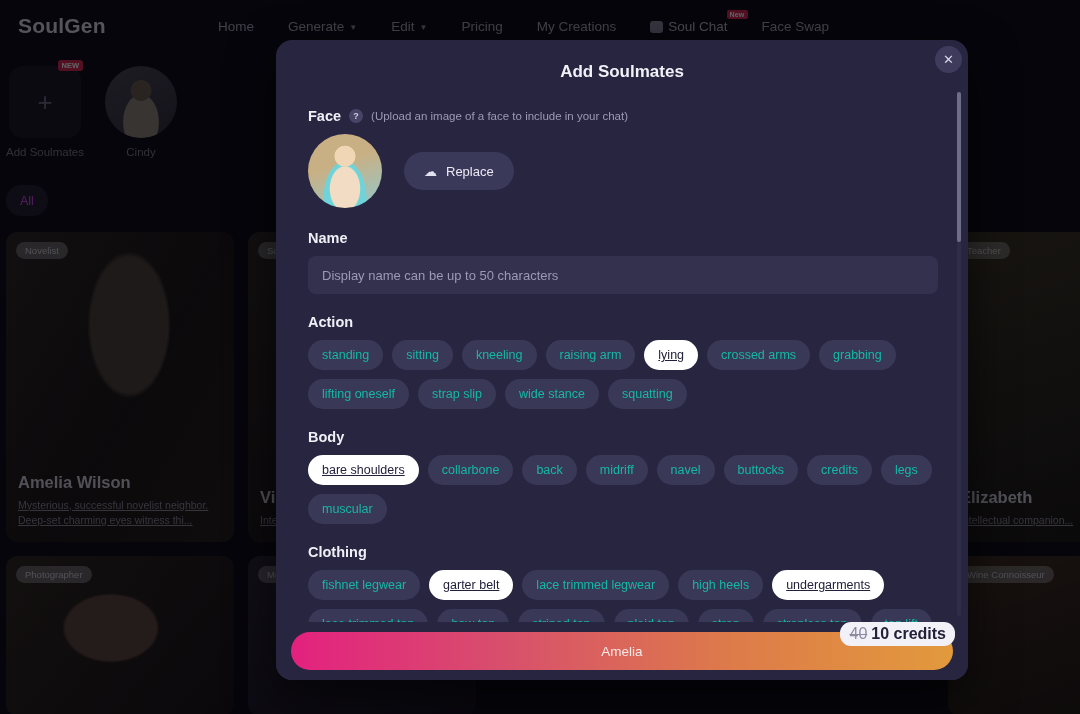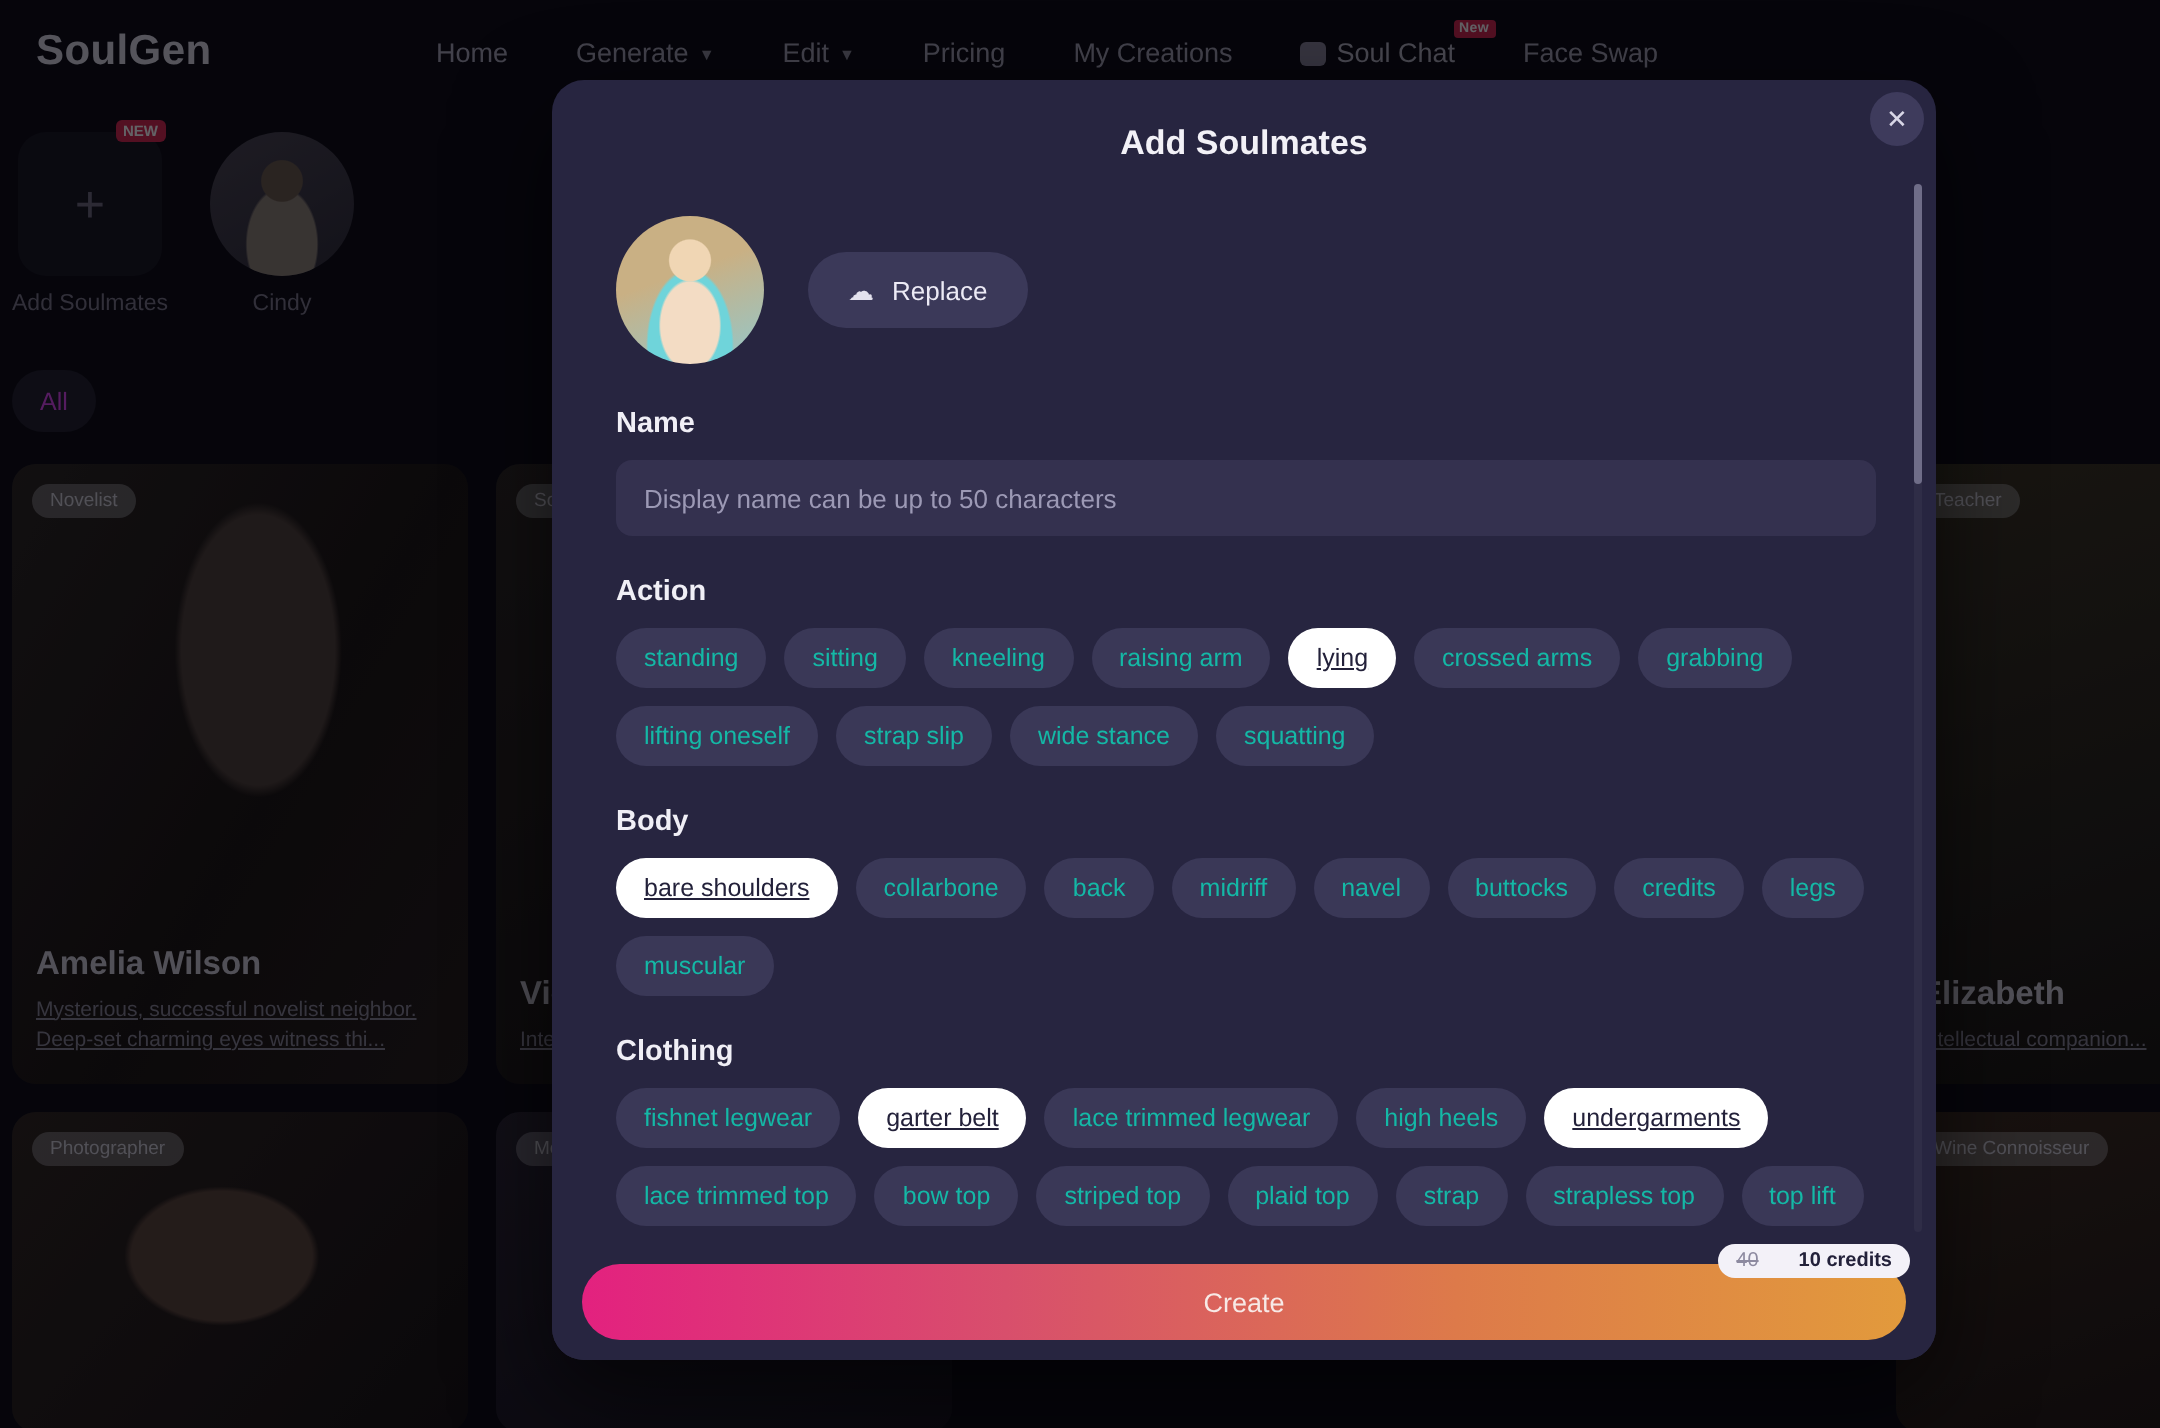--- a/index.html
+++ b/index.html
@@ -190,23 +190,23 @@
     position: relative;
     width: 662px; height: 38px;
     border-radius: 19px;
     background: linear-gradient(90deg,#e3217f 0%, #d84f6c 32%, #dd7a4a 66%, #e29a3c 100%);
     display: flex; align-items: center; justify-content: center;
     color: #f7e9e6; font-size: 13.5px; cursor: pointer;
   }
   #credits-badge {
     position: absolute; right: -2px; top: -10px;
     background: #f3f1f8; color: #23213a;
-    font-size: 10px; font-weight: bold;
+    font-size: 16px; font-weight: bold;
     padding: 3px 9px; border-radius: 11px;
-    display: flex; align-items: center; gap: 20px;
+    display: flex; align-items: center; gap: 4px;
   }
   #credits-old { text-decoration: line-through; color: #8d8aa0; font-weight: normal; }
 
   
   #scrollbar-track {
     position: absolute; right: 7px; top: 52px; bottom: 64px;
     width: 4px; border-radius: 2px; background: rgba(255,255,255,.04);
   }
   #scrollbar-thumb {
     position: absolute; top: 0; left: 0; width: 4px; height: 150px;
@@ -312,20 +312,25 @@
   </div>
 
   <div id="dim"></div>
 
   <div id="modal">
     <div id="modal-title">Add Soulmates</div>
     <div id="close-btn">✕</div>
 
     <div id="modal-body">
 
+      <div class="section-label">
+        <span>Face</span>
+        <span class="help-ico">?</span>
+        <span class="hint">(Upload an image of a face to include in your chat)</span>
+      </div>
       <div id="face-row">
         <div id="face-avatar"></div>
         <div id="replace-btn">
           <span class="cloud-ico">☁</span>
           <span>Replace</span>
         </div>
       </div>
 
       <div class="block">
         <div class="section-label">Name</div>
@@ -382,21 +387,21 @@
           </div>
       </div>
     </div>
 
     <div id="scrollbar-track">
       <div id="scrollbar-thumb"></div>
     </div>
 
     <div id="footer">
       <div id="create-btn">
-        <span>Create</span>
+        <span>Amelia</span>
         <span id="credits-badge">
           <span id="credits-old">40</span>
           <span>10 credits</span>
         </span>
       </div>
     </div>
   </div>
 </div>
 
 </body></html>

